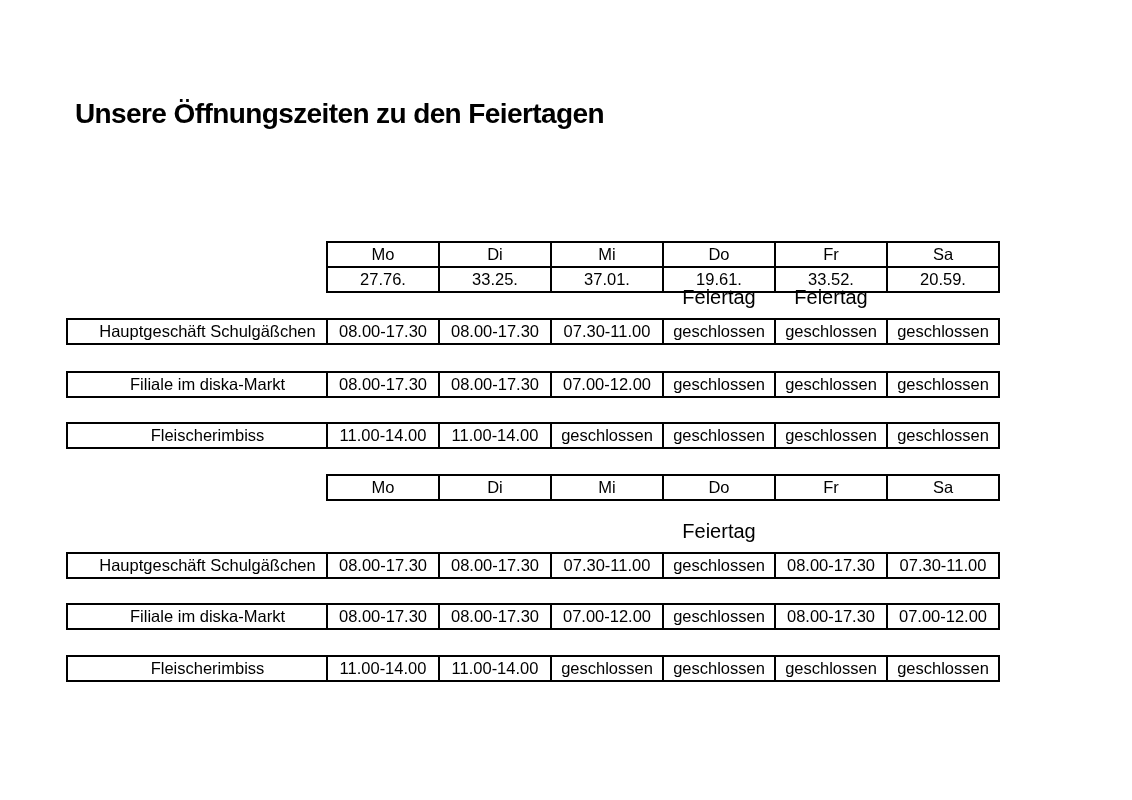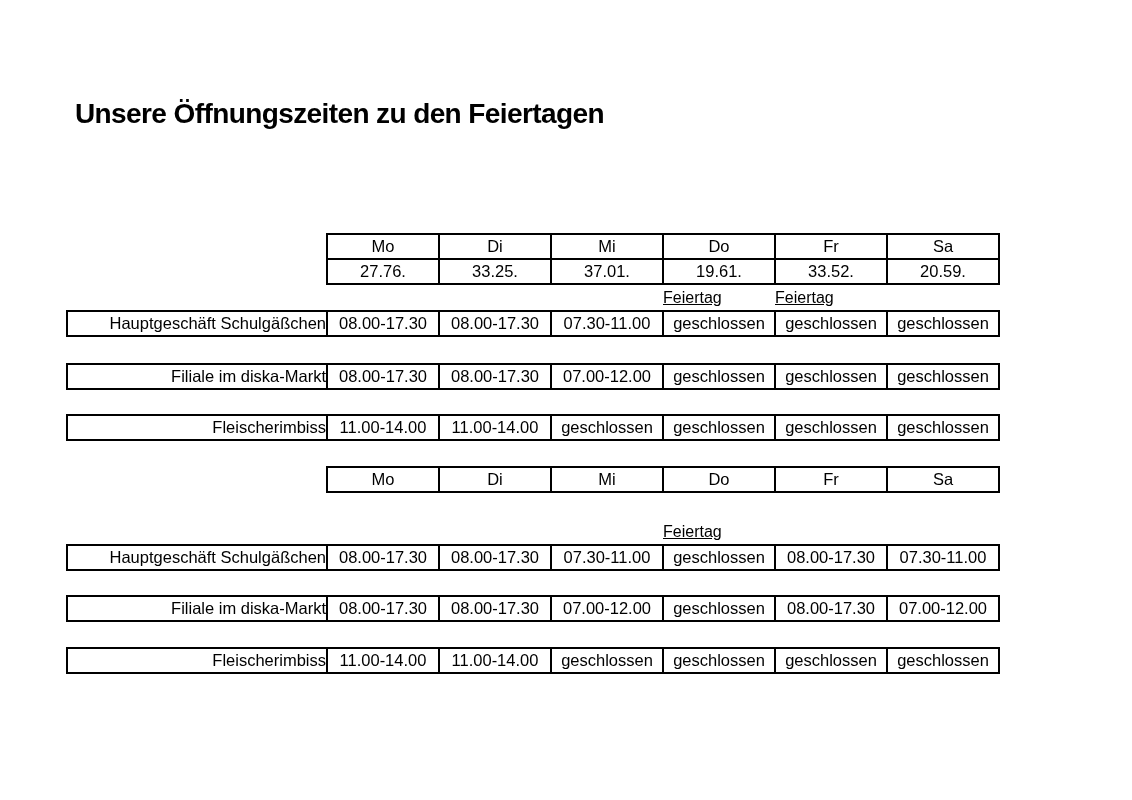--- a/index.html
+++ b/index.html
@@ -19,44 +19,44 @@
     font-size: 28px;
     font-weight: 700;
     letter-spacing: -0.6px;
     white-space: nowrap;
     margin: 0;
   }
   table.grid {
     position: absolute;
     border-collapse: collapse;
     table-layout: fixed;
+    margin-top: 8px;
   }
   table.grid td {
     border: 2px solid #000000;
     height: 23px;
     line-height: 23px;
     padding: 0;
     font-size: 16.5px;
     text-align: center;
     white-space: nowrap;
     overflow: hidden;
   }
   table.grid td.lbl {
-    text-align: right;
+    text-align: center;
     padding-left: 21px;
   }
   col.day { width: 112px; }
   col.label { width: 260px; }
   .feiertag {
     position: absolute;
     width: 112px;
-    text-align: left;
-    font-size: 16px;
+    text-align: center;
+    font-size: 20px;
     line-height: 21px;
-    text-decoration: underline;
   }
 </style>
 </head>
 <body>
 
 <div class="sheet">
 
   <h1 class="title">Unsere Öffnungszeiten zu den Feiertagen</h1>
 
   <table class="grid" style="left:326px;top:233px">

